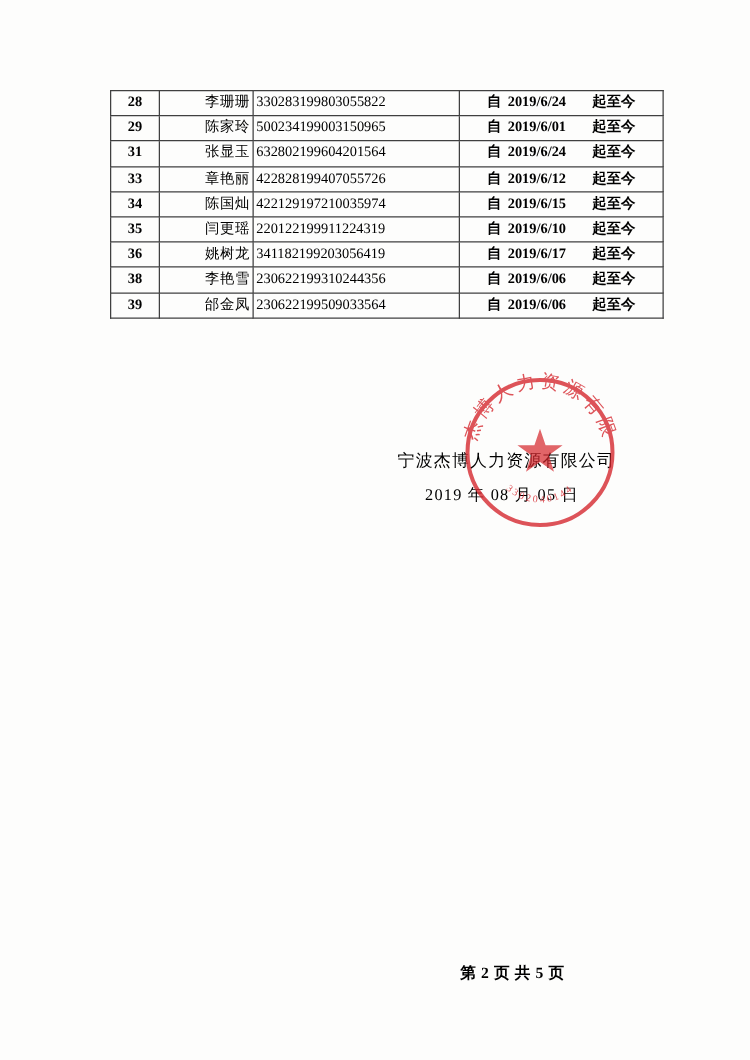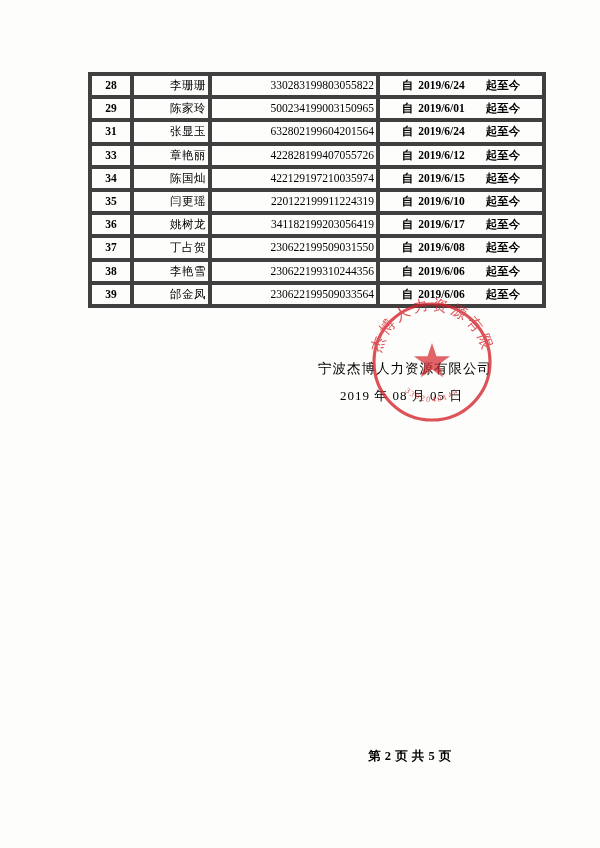--- a/index.html
+++ b/index.html
@@ -27,21 +27,21 @@
     left: 88px;
     top: 72px;
     width: 424px;
   }
   table.roster {
     border-collapse: collapse;
     width: 424px;
     table-layout: fixed;
   }
   table.roster td {
-    border: 4px solid #404040;
+    border: 1px solid #404040;
     height: 19.2px;
     padding: 0 2px;
     font-size: 11.5px;
     line-height: 19px;
     vertical-align: middle;
     white-space: nowrap;
     overflow: hidden;
   }
   td.c-num {
     width: 34px;
@@ -51,21 +51,21 @@
     font-size: 12px;
   }
   td.c-name {
     width: 70px;
     text-align: right;
     font-size: 12.5px;
     letter-spacing: 0.5px;
   }
   td.c-id {
     width: 160px;
-    text-align: right;
+    text-align: left;
     font-size: 12px;
     font-family: "Liberation Serif", serif;
   }
   td.c-period {
     width: 158px;
     text-align: center;
     font-size: 11.5px;
     font-weight: bold;
   }
   td.c-period .zi {
@@ -112,21 +112,21 @@
     height: 148px;
     pointer-events: none;
   }
   .seal svg {
     display: block;
   }
   
   .footer {
     position: absolute;
     left: 0;
-    top: 748px;
+    top: 770px;
     width: 600px;
     text-align: center;
     padding-left: 220px;
     box-sizing: border-box;
     font-size: 12.5px;
     letter-spacing: 0.5px;
   }
   .footer .pg {
     font-family: "Liberation Serif", serif;
     font-weight: bold;
@@ -174,26 +174,20 @@
           <td class="c-num">35</td>
           <td class="c-name">闫更瑶</td>
           <td class="c-id">220122199911224319</td>
           <td class="c-period"><span class="zi">自</span><span class="date">2019/6/10</span><span class="tail">起至今</span></td>
         </tr>
         <tr>
           <td class="c-num">36</td>
           <td class="c-name">姚树龙</td>
           <td class="c-id">341182199203056419</td>
           <td class="c-period"><span class="zi">自</span><span class="date">2019/6/17</span><span class="tail">起至今</span></td>
-        </tr>
-        <tr>
-          <td class="c-num">37</td>
-          <td class="c-name">丁占贺</td>
-          <td class="c-id">230622199509031550</td>
-          <td class="c-period"><span class="zi">自</span><span class="date">2019/6/08</span><span class="tail">起至今</span></td>
         </tr>
         <tr>
           <td class="c-num">38</td>
           <td class="c-name">李艳雪</td>
           <td class="c-id">230622199310244356</td>
           <td class="c-period"><span class="zi">自</span><span class="date">2019/6/06</span><span class="tail">起至今</span></td>
         </tr>
         <tr>
           <td class="c-num">39</td>
           <td class="c-name">邰金凤</td>

